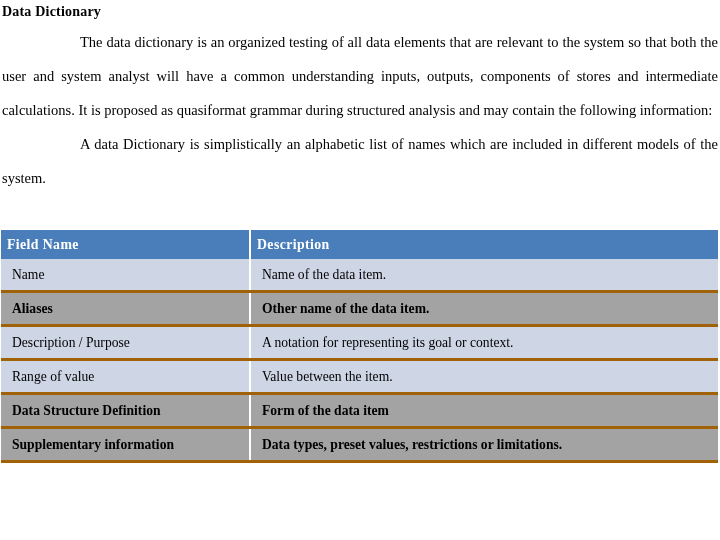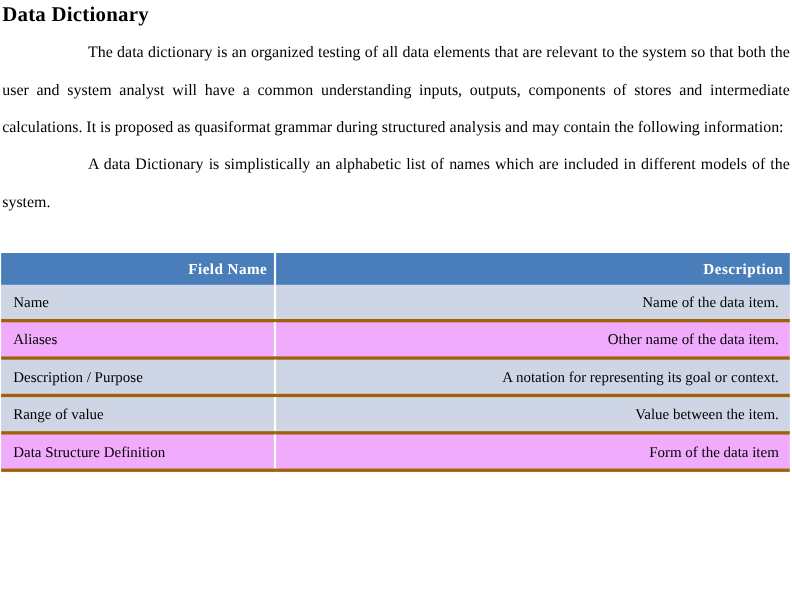--- a/index.html
+++ b/index.html
@@ -17,21 +17,21 @@
 
   .page {
     position: relative;
     width: 720px;
     height: 540px;
     box-sizing: border-box;
   }
 
   
   .doc-title {
-    font-size: 19px;
+    font-size: 14px;
     font-weight: bold;
     line-height: 1.1;
     margin: 4px 0 0 2px;
     letter-spacing: 0.2px;
   }
 
   
   .body-block {
     margin: 0 2px 0 2px;
     padding-top: 6px;
@@ -58,48 +58,48 @@
     table-layout: fixed;
     font-size: 13.6px;
   }
   .dict-table col.c-field { width: 249px; }
   .dict-table col.c-desc  { width: 468px; }
 
   .dict-table thead th {
     background: #4a7ebb;
     color: #ffffff;
     font-weight: bold;
-    text-align: right;
+    text-align: left;
     height: 29px;
     padding: 0 6px;
     font-size: 13.8px;
     letter-spacing: 0.4px;
     border-right: 2px solid #ffffff;
     vertical-align: middle;
   }
   .dict-table thead th:last-child {
     border-right: none;
   }
 
   .dict-table tbody td {
     padding: 6px 10px 6px 11px;
     vertical-align: top;
     border-right: 2px solid #ffffff;
     border-bottom: 3px solid #a16207;
     line-height: 19px;
   }
   .dict-table tbody td:last-child {
     border-right: none;
-    text-align: right;
   }
   .dict-table tbody tr.band-dark td {
     background: #ced6e5;
   }
   .dict-table tbody tr.band-light td {
-    background: #f0abfc;
+    background: #a3a3a3;
+    font-weight: bold;
   }
   .dict-table tbody tr.row-tall td {
     padding-top: 7px;
     padding-bottom: 8px;
   }
   .dict-table tbody tr.row-std td {
     height: 19px;
   }
   .cell-field { white-space: nowrap; }
 </style>
@@ -140,16 +140,20 @@
         <td>A notation for representing its goal or context.</td>
       </tr>
       <tr class="band-dark row-std">
         <td class="cell-field">Range of value</td>
         <td>Value between the item.</td>
       </tr>
       <tr class="band-light row-std">
         <td class="cell-field">Data Structure Definition</td>
         <td>Form of the data item</td>
       </tr>
+      <tr class="band-light row-std">
+        <td class="cell-field">Supplementary information</td>
+        <td>Data types, preset values, restrictions or limitations.</td>
+      </tr>
     </tbody>
   </table>
 
 </div>
 
 </body></html>

